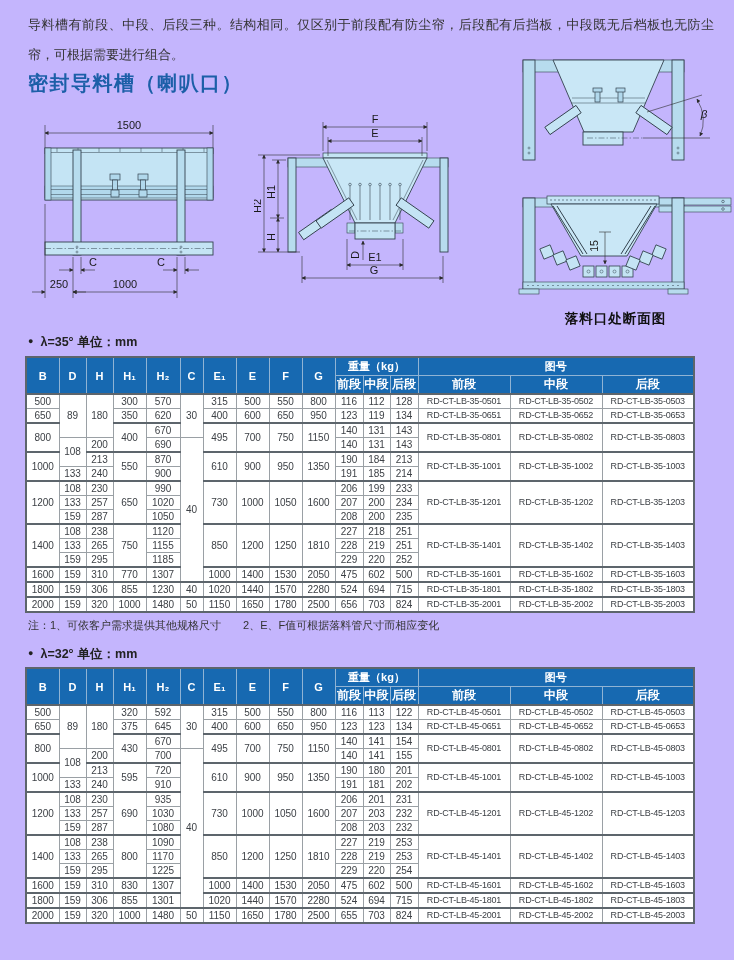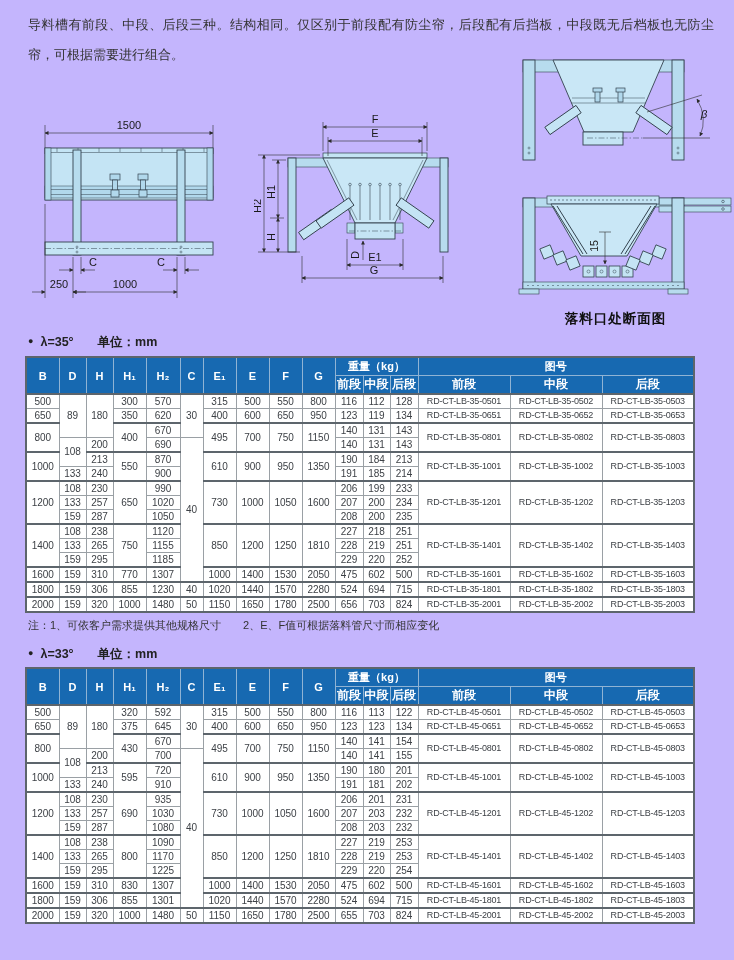--- a/index.html
+++ b/index.html
@@ -8,21 +8,21 @@
   .intro{position:absolute;left:28px;top:10px;width:686px;font-size:13px;line-height:30px;
          color:#333;text-align:justify;margin:0;}
   .title{position:absolute;left:28px;top:70px;margin:0;font-size:20px;font-weight:bold;
          color:#1c5fa8;letter-spacing:1.5px;}
   .dwg{position:absolute;}
   .dwg text{font-family:"Liberation Sans","DejaVu Sans",sans-serif;fill:#1a1a1a;}
   .right-col{position:absolute;left:497px;top:52px;width:237px;}
   .caption{text-align:center;font-weight:bold;font-size:13.5px;color:#111;letter-spacing:1px;margin-top:0;}
   .tbl-label{position:absolute;left:28px;font-size:12.5px;font-weight:bold;color:#222;}
   .tbl-label .bullet{font-size:9px;vertical-align:2px;margin-right:7px;}
-  .tbl-label .unit{margin-left:24px;}
+  .tbl-label .unit{margin-left:4px;}
   .note{position:absolute;left:28px;top:618px;margin:0;font-size:11px;color:#333;}
   table.spec{position:absolute;left:25px;width:668px;border-collapse:collapse;table-layout:fixed;
              border:2px solid #5d656c;}
   table.spec th{background:#1769b1;color:#fff;font-size:11px;font-weight:bold;
                 border:1px solid #8fb3d4;height:17px;padding:0;}
   table.spec th.sub{font-size:12px;height:16px;}
   table.spec td{border:1px solid #9aa0a5;font-size:10px;color:#3d4146;text-align:center;
                 height:13px;padding:0;line-height:1;background:#fff;}
   table.spec td.map{font-size:9px;letter-spacing:-0.2px;}
   table.spec tr.gs td{border-top:2px solid #5d656c;}
@@ -30,20 +30,21 @@
   #table2{top:667px;}
   #label1{top:334px;}
   #label2{top:646px;}
 </style>
 </head>
 <body>
 
 <div class="page">
 
   <p class="intro">导料槽有前段、中段、后段三种。结构相同。仅区别于前段配有防尘帘，后段配有后挡板，中段既无后档板也无防尘帘，可根据需要进行组合。</p>
+  <h1 class="title">密封导料槽（喇叭口）</h1>
 
   <svg class="dwg" style="left:24px;top:108px" width="244" height="204" viewBox="0 0 244 204">
     <defs>
       <marker id="a1" viewBox="0 0 10 10" refX="9" refY="5" markerWidth="6.5" markerHeight="6.5" orient="auto-start-reverse">
           <path d="M0 0L10 5L0 10z" fill="#2b2b2b"></path>
         </marker>
     </defs>
     <g stroke="#2b2b2b" stroke-width="0.6" fill="none">
       <path d="M21 17V46 M189 17V46"></path>
       <line x1="21" y1="25" x2="189" y2="25" marker-start="url(#a1)" marker-end="url(#a1)"></line>
@@ -485,21 +486,21 @@
           <td class="map">RD-CT-LB-35-2001</td>
           <td class="map">RD-CT-LB-35-2002</td>
           <td class="map">RD-CT-LB-35-2003</td>
         </tr>
       </tbody>
   </table>
 
   <p class="note">注：1、可依客户需求提供其他规格尺寸　　2、E、F值可根据落料管尺寸而相应变化</p>
 
   <div class="tbl-label" id="label2">
-    <span class="bullet">●</span><span class="lam">λ=33°</span><span class="unit">单位：mm</span>
+    <span class="bullet">●</span><span class="lam">λ=32°</span><span class="unit">单位：mm</span>
   </div>
 
   <table class="spec" id="table2">
     <colgroup>
       <col style="width:33px">
         <col style="width:27px">
         <col style="width:27px">
         <col style="width:33px">
       <col style="width:34px">
         <col style="width:23px">

